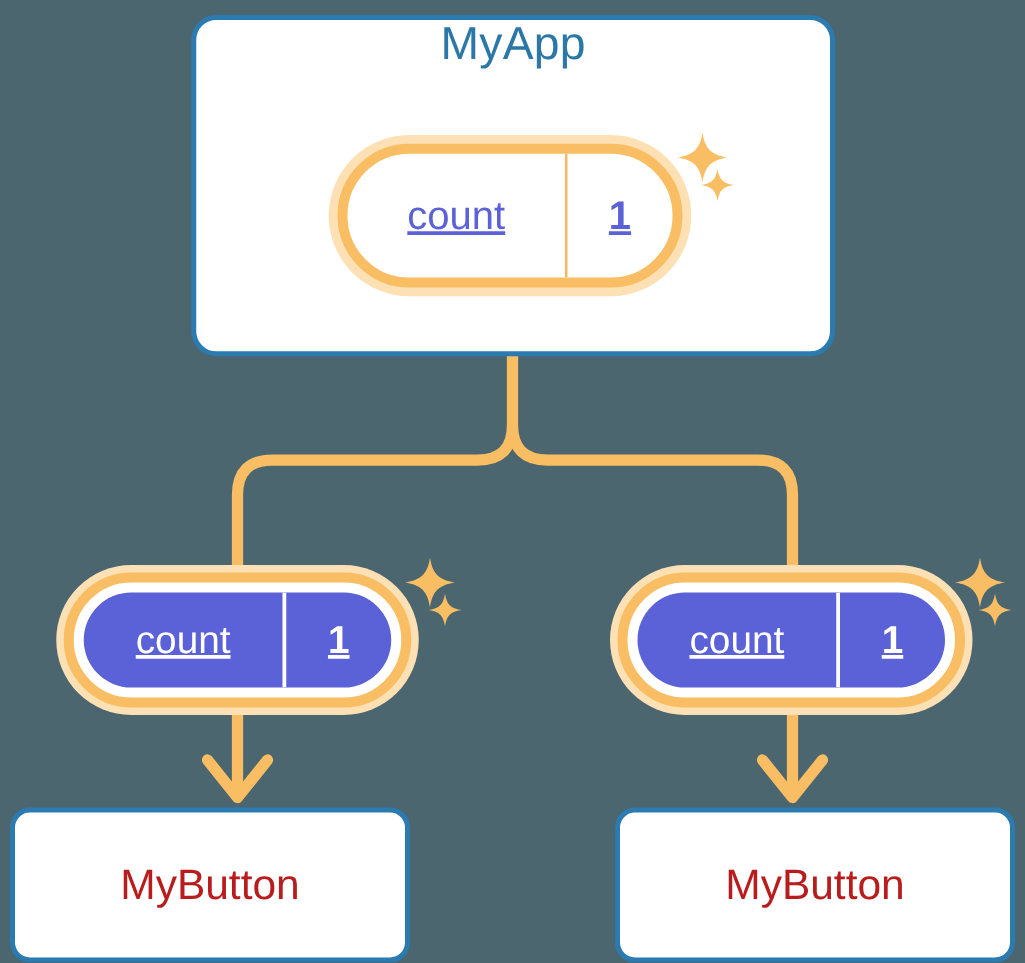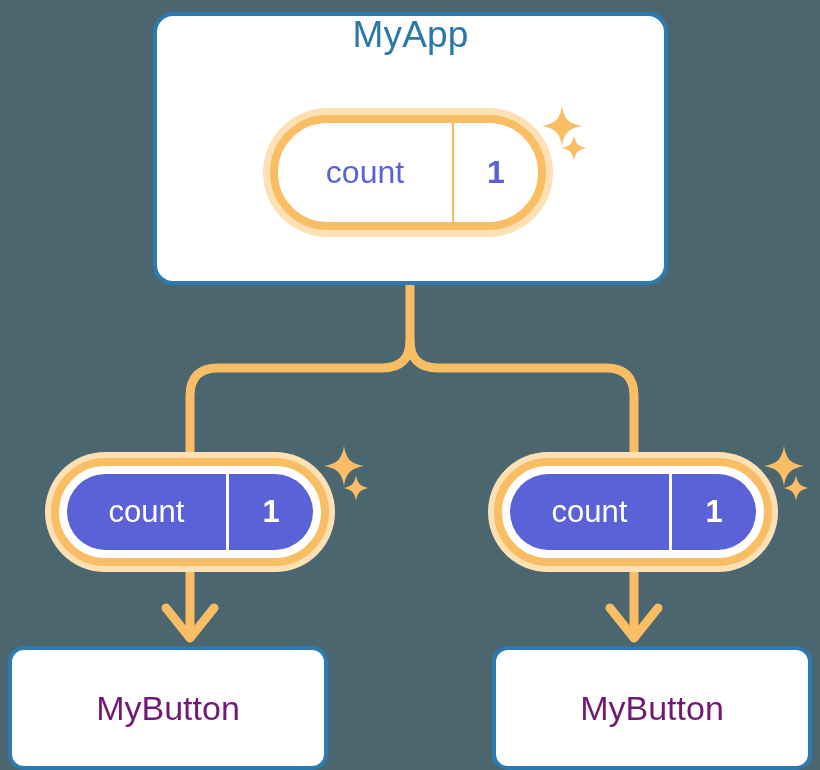--- a/index.html
+++ b/index.html
@@ -68,21 +68,21 @@
     left: 8px;
     top: 646px;
     width: 320px;
   }
   #button-card-right {
     left: 492px;
     top: 646px;
     width: 320px;
   }
   .button-title {
-    color: #701a75;
+    color: #b91c1c;
     font-size: 34px;
     font-weight: 500;
     line-height: 1;
   }
 
   
   .pill-wrap {
     position: absolute;
     display: inline-block;
   }
@@ -103,20 +103,21 @@
     border: 8px solid #f9be63;
     display: flex;
     align-items: stretch;
     overflow: hidden;
   }
   .pill-cell {
     display: flex;
     align-items: center;
     justify-content: center;
     box-sizing: border-box;
+    text-decoration: underline;
   }
   .pill-key {
     flex: 0 0 auto;
   }
   .pill-val {
     flex: 0 0 auto;
     font-weight: 700;
   }
 
   

